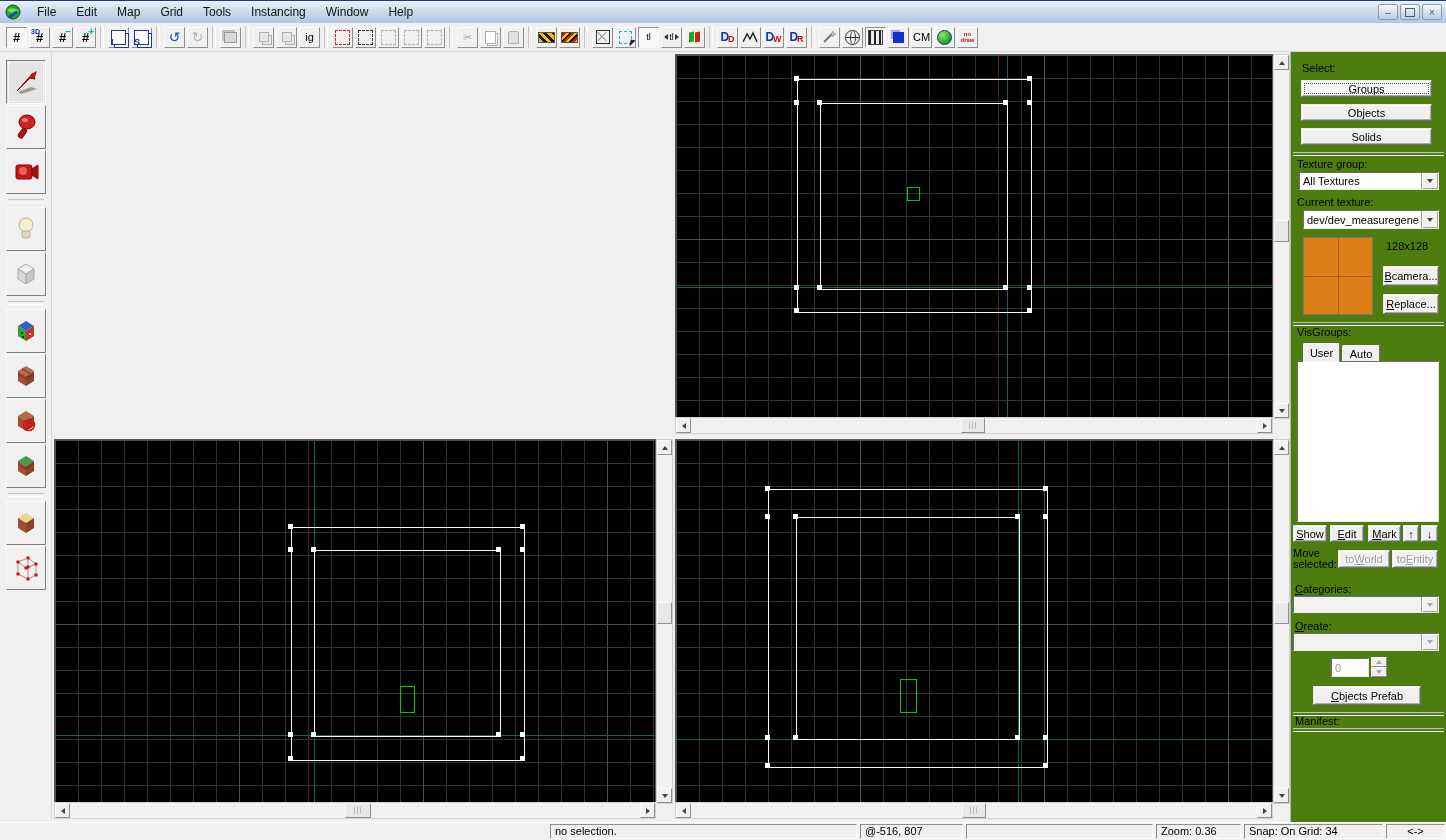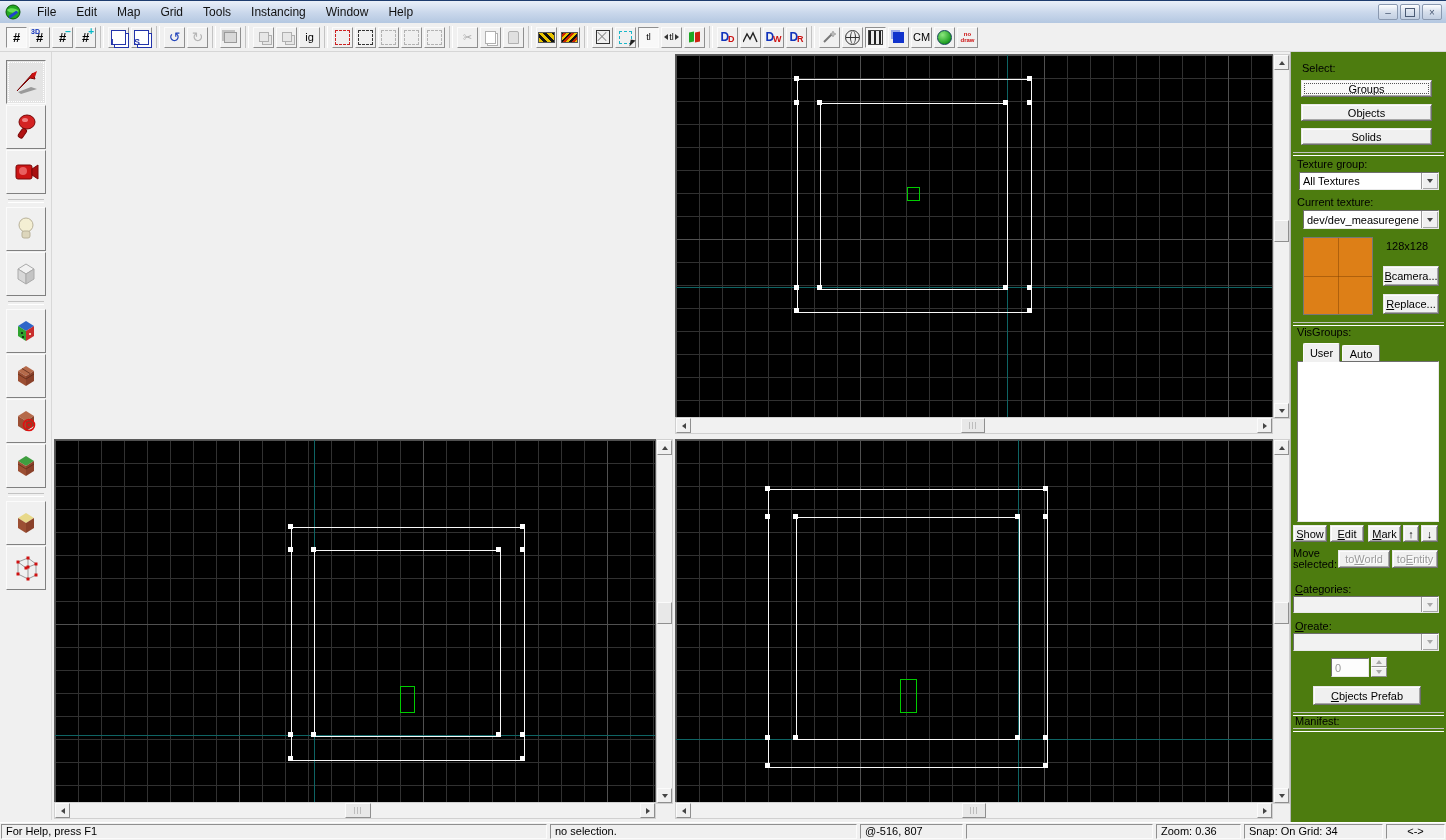--- a/index.html
+++ b/index.html
@@ -598,21 +598,20 @@
     </div>
     <div class="btn" style="left:22px;top:634px;width:108px;height:19px">
         <span><span class="u">C</span><span>bjects Prefab</span></span>
       </div>
     <div class="hr" style="top:660px"></div>
     <div class="lbl" style="left:4px;top:663px">Manifest:</div>
     <div class="hr" style="top:676px"></div>
   </div>
 
   <div id="statusbar">
-    <div class="seg" style="left:1px;width:546px">For Help, press F1</div>
     <div class="seg" style="left:550px;width:307px">no selection.</div>
     <div class="seg" style="left:860px;width:103px">@-516, 807</div>
     <div class="seg" style="left:966px;width:187px"></div>
     <div class="seg" style="left:1156px;width:85px">Zoom: 0.36</div>
     <div class="seg" style="left:1244px;width:139px">Snap: On Grid: 34</div>
     <div class="seg" style="left:1386px;width:59px;text-align:center;padding-left:0">&lt;-&gt;</div>
   </div>
 
 </div>
 

